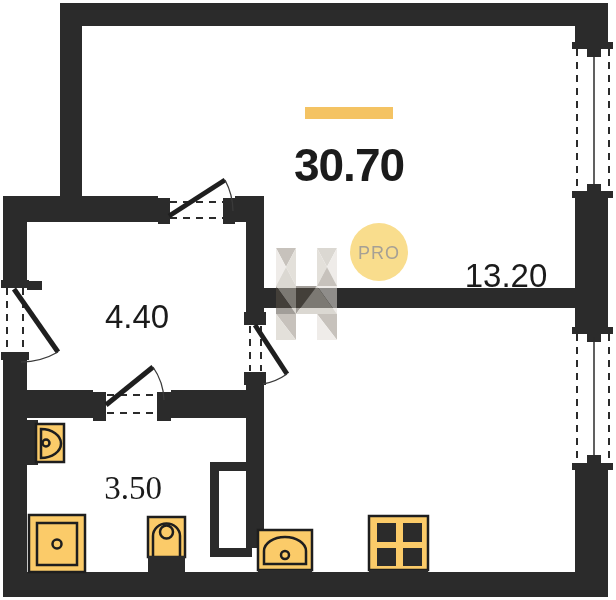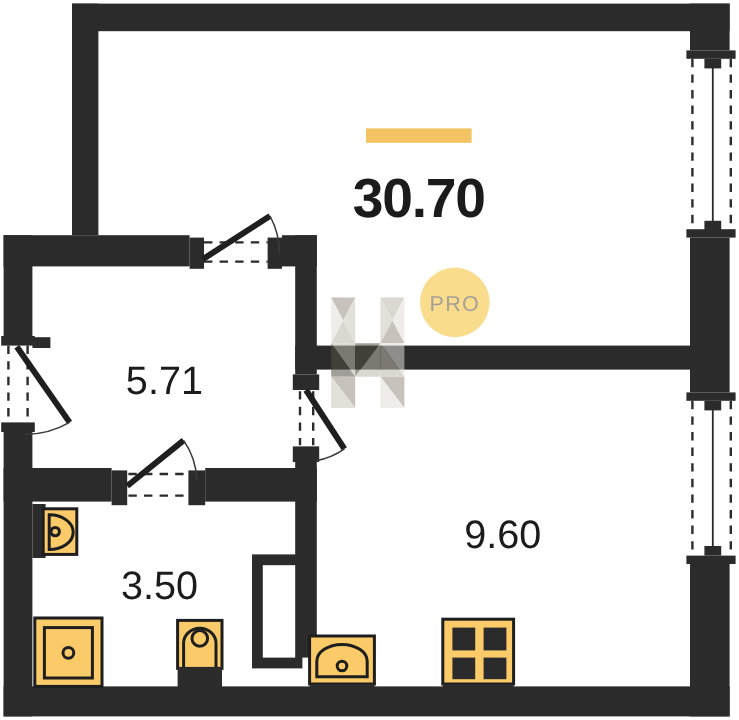--- a/index.html
+++ b/index.html
@@ -187,19 +187,19 @@
       <rect class="burner" x="377" y="548" width="19" height="18"></rect>
       <rect class="burner" x="403" y="548" width="19" height="18"></rect>
       <rect class="wall" x="369" y="570" width="59" height="7"></rect>
     </g>
   </svg>
 
   <div class="accent-bar"></div>
 
   <div class="area-label total-label" style="left:349px;top:145px;">30.70</div>
 
-
-  <div class="area-label" style="left:137px;top:297px;">5.71</div>
-
-  <div class="area-label" style="left:133px;top:468px;">3.50</div>
-
-  <div class="area-label" style="left:419px;top:426px;">9.60</div>
+  <div class="area-label" style="left:506px;top:256px;">13.20</div>
+
+  <div class="area-label" style="left:137px;top:297px;">4.40</div>
+
+  <div class="area-label" style="left:133px;top:468px;font-family:Liberation Serif, serif;">3.50</div>
+
 </div>
 
 </body></html>

